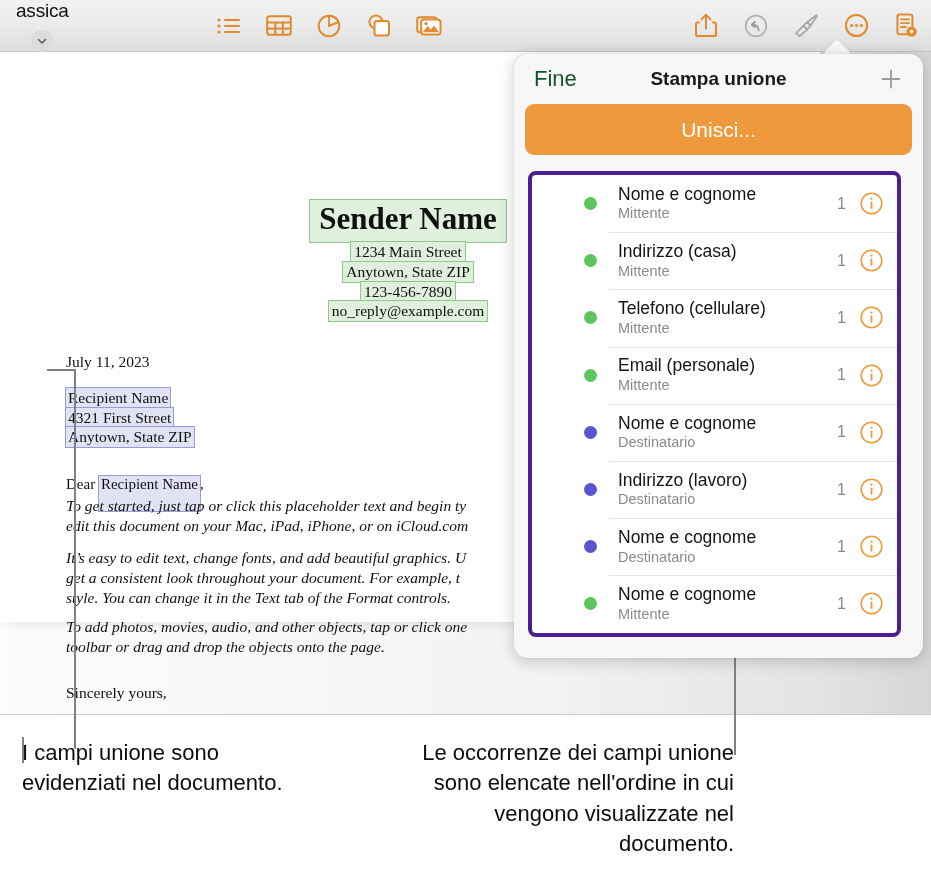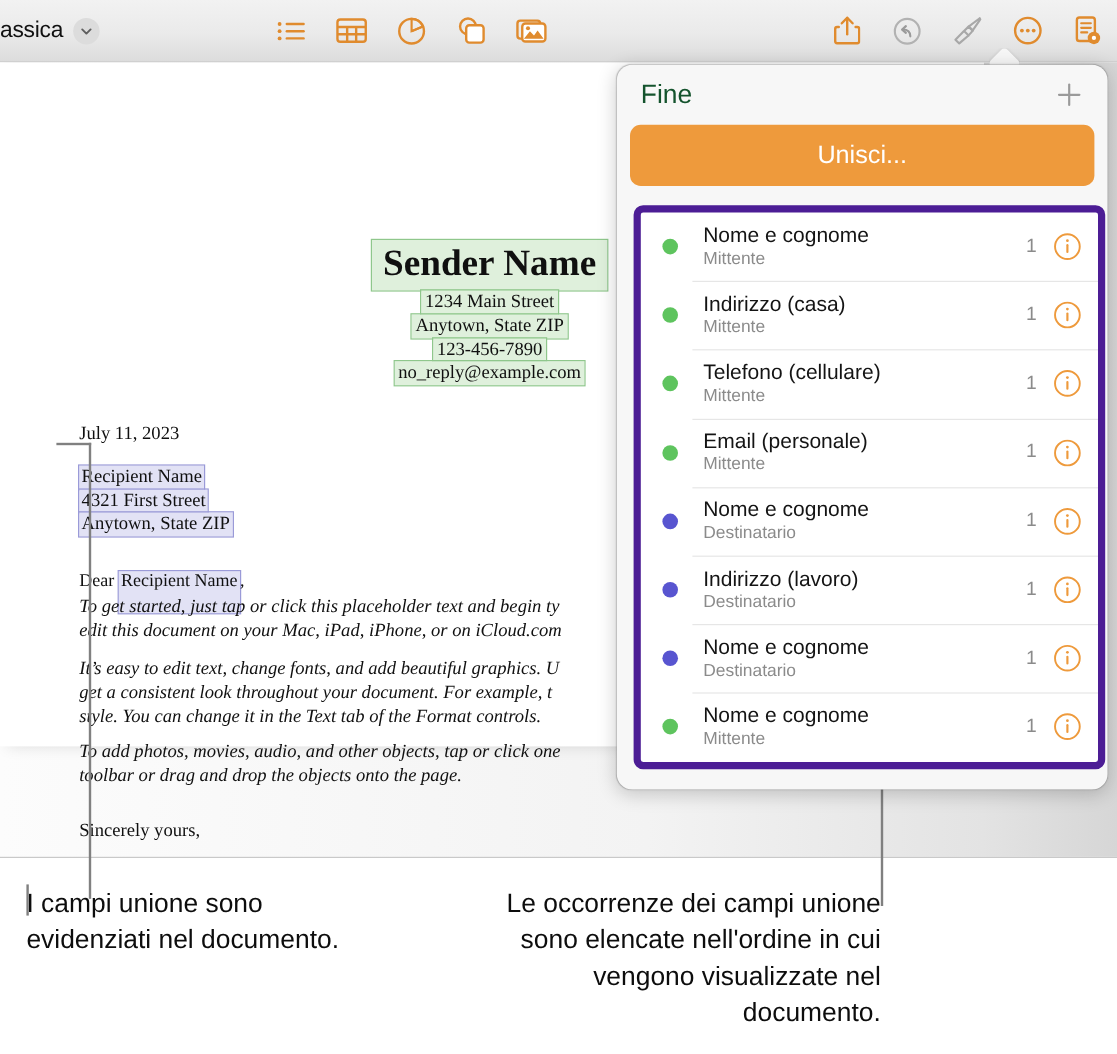--- a/index.html
+++ b/index.html
@@ -13,21 +13,21 @@
 
   
   .toolbar {
     position: absolute; left: 0; top: 0; width: 931px; height: 52px;
     background: linear-gradient(180deg,#f2f2f2 0%,#eaeaea 55%,#dcdcdc 100%);
     border-bottom: 1px solid #c6c6c6;
     display: flex; align-items: center;
   }
   .doc-title-wrap {
     display: flex; align-items: center; gap: 8px;
-    margin-left: 0px; padding-left: 0px;
+    margin-left: 16px; padding-left: 0px; flex-direction: column;
   }
   .doc-title {
     font-size: 19px; color: #111; letter-spacing: -0.2px;
     white-space: nowrap;
   }
   .chev-btn {
     width: 22px; height: 22px; border-radius: 50%;
     background: #dcdcdc; display: flex; align-items: center; justify-content: center;
   }
   .tb-group { display: flex; align-items: center; }
@@ -111,23 +111,24 @@
   .pop-add {
     position: absolute; right: 20px; top: 13px;
     width: 24px; height: 24px; color: #9a9a9a;
   }
   .merge-btn {
     margin: 0 11px; height: 51px; border-radius: 9px;
     background: #ee9a3c; color: #fff; font-size: 21px;
     display: flex; align-items: center; justify-content: center;
   }
   .field-list {
-    margin: 16px 2px 0 14px; background: #fff;
-    border-radius: 8px; border: 6px solid #4c1d95;
+    margin: 16px 22px 0 14px; background: #fff;
+    border-radius: 8px; border: 4px solid #4c1d95;
     overflow: hidden;
+    padding-left: 34px;
   }
   .field-row {
     display: flex; align-items: center; height: 57.2px;
     padding: 0 14px 0 18px; position: relative;
   }
   .field-row + .field-row::before {
     content: ""; position: absolute; left: 43px; right: 0; top: 0;
     height: 1px; background: #e6e6e6;
   }
   .dot { width: 13px; height: 13px; border-radius: 50%; flex: 0 0 13px; }
@@ -287,20 +288,21 @@
       <div class="body-p p3">To add photos, movies, audio, and other objects, tap or click one
 toolbar or drag and drop the objects onto the page.</div>
       <div class="closing">Sincerely yours,</div>
 
     </div>
   </div>
 
   <div class="popover">
     <div class="pop-head">
       <span class="pop-done">Fine</span>
+      <span class="pop-title">Stampa unione</span>
       <span class="pop-add">
         <svg width="24" height="24" viewBox="0 0 24 24">
           <line x1="12" y1="3.5" x2="12" y2="20.5" stroke="#9a9a9a" stroke-width="1.8" stroke-linecap="round"></line>
           <line x1="3.5" y1="12" x2="20.5" y2="12" stroke="#9a9a9a" stroke-width="1.8" stroke-linecap="round"></line>
         </svg>
       </span>
     </div>
 
     <div class="merge-btn">Unisci...</div>
 

